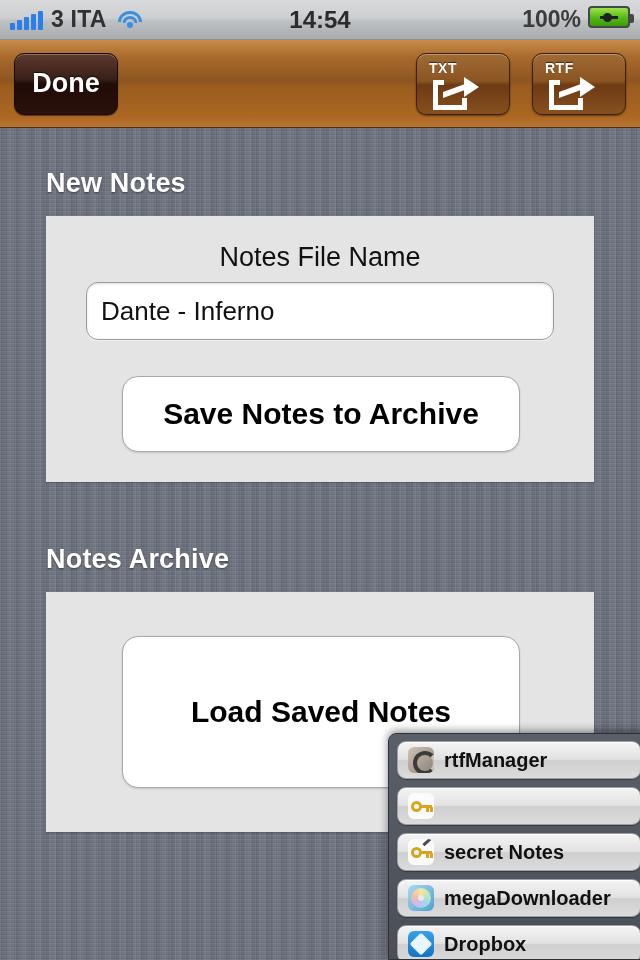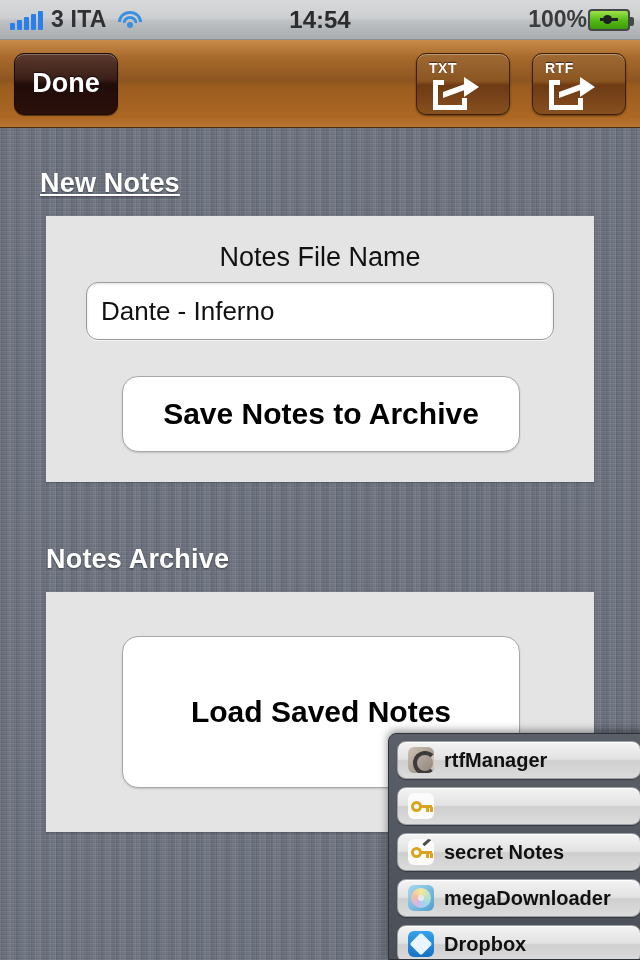--- a/index.html
+++ b/index.html
@@ -27,21 +27,21 @@
   .signal i:nth-child(5){height:19px}
   .carrier{ font-size:23px; font-weight:bold; color:#2f3133; letter-spacing:.2px; }
   .wifi{ width:26px; height:20px; position:relative; margin-left:2px;}
   .wifi span{ position:absolute; left:50%; transform:translateX(-50%);
      border:3px solid #3a8fe0; border-bottom:none; border-radius:50% 50% 0 0 / 100% 100% 0 0; }
   .wifi span.a{ width:24px; height:11px; top:1px; }
   .wifi span.b{ width:15px; height:7px; top:6px; }
   .wifi span.c{ width:6px;  height:6px;  top:12px; border-radius:50%; background:#3a8fe0; border:none;}
   .sb-time{ position:absolute; left:0; right:0; text-align:center;
      font-size:24px; font-weight:bold; color:#2a2c2e; pointer-events:none;}
-  .sb-right{ margin-left:auto; display:flex; align-items:center; gap:1px; z-index:2;}
+  .sb-right{ margin-left:auto; display:flex; gap:7px; z-index:2;}
   .battpct{ font-size:23px; font-weight:bold; color:#3a3c3e;}
   .battery{ width:42px; height:22px; border:2px solid #44484a; border-radius:4px;
      background:linear-gradient(to bottom,#9ee24a,#53b814 55%,#3f9b0c);
      position:relative; display:flex; align-items:center; justify-content:center;}
   .battery:after{ content:""; position:absolute; right:-6px; top:6px; width:4px; height:9px;
      background:#44484a; border-radius:0 2px 2px 0;}
   .plug{ width:18px; height:11px; position:relative;}
   .plug .body{ position:absolute; left:3px; top:1px; width:9px; height:9px; border-radius:50%; background:#1d2220;}
   .plug .pin{ position:absolute; right:0; top:4px; width:8px; height:3px; background:#1d2220;}
   .plug .p2{ position:absolute; left:0; top:4px; width:5px; height:3px; background:#1d2220;}
@@ -233,21 +233,21 @@
           </div>
       </div>
     </div>
 
   </div>
 </div>
 
 <div class="content">
   <div class="linen"></div>
 
-  <div class="section-title" style="left:40px; top:40px;text-decoration:underline;">New Notes</div>
+  <div class="section-title" style="left:46px; top:40px;">New Notes</div>
 
   <div class="panel" style="left:46px; top:88px; width:548px; height:266px;">
     <div class="field-label">Notes File Name</div>
     <div class="text-field" placeholder="Notes File Name">Dante - Inferno</div>
     <div class="big-btn" style="left:76px; top:160px; width:398px; height:76px;">Save Notes to Archive</div>
   </div>
 
   <div class="section-title" style="left:46px; top:416px;">Notes Archive</div>
 
   <div class="panel" style="left:46px; top:464px; width:548px; height:240px;">

